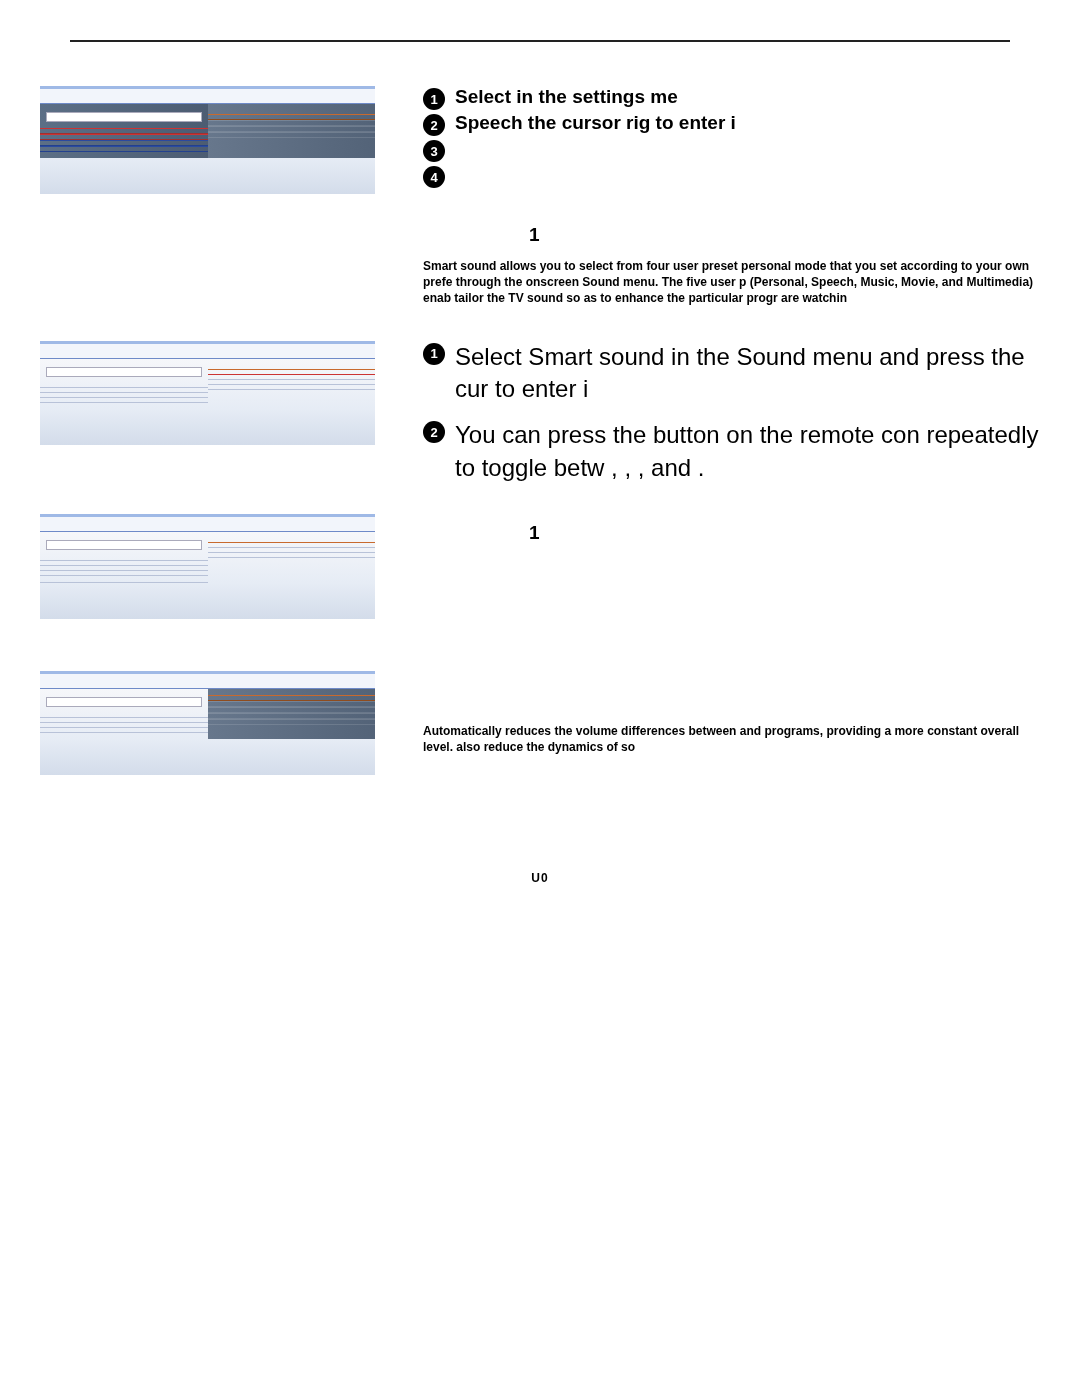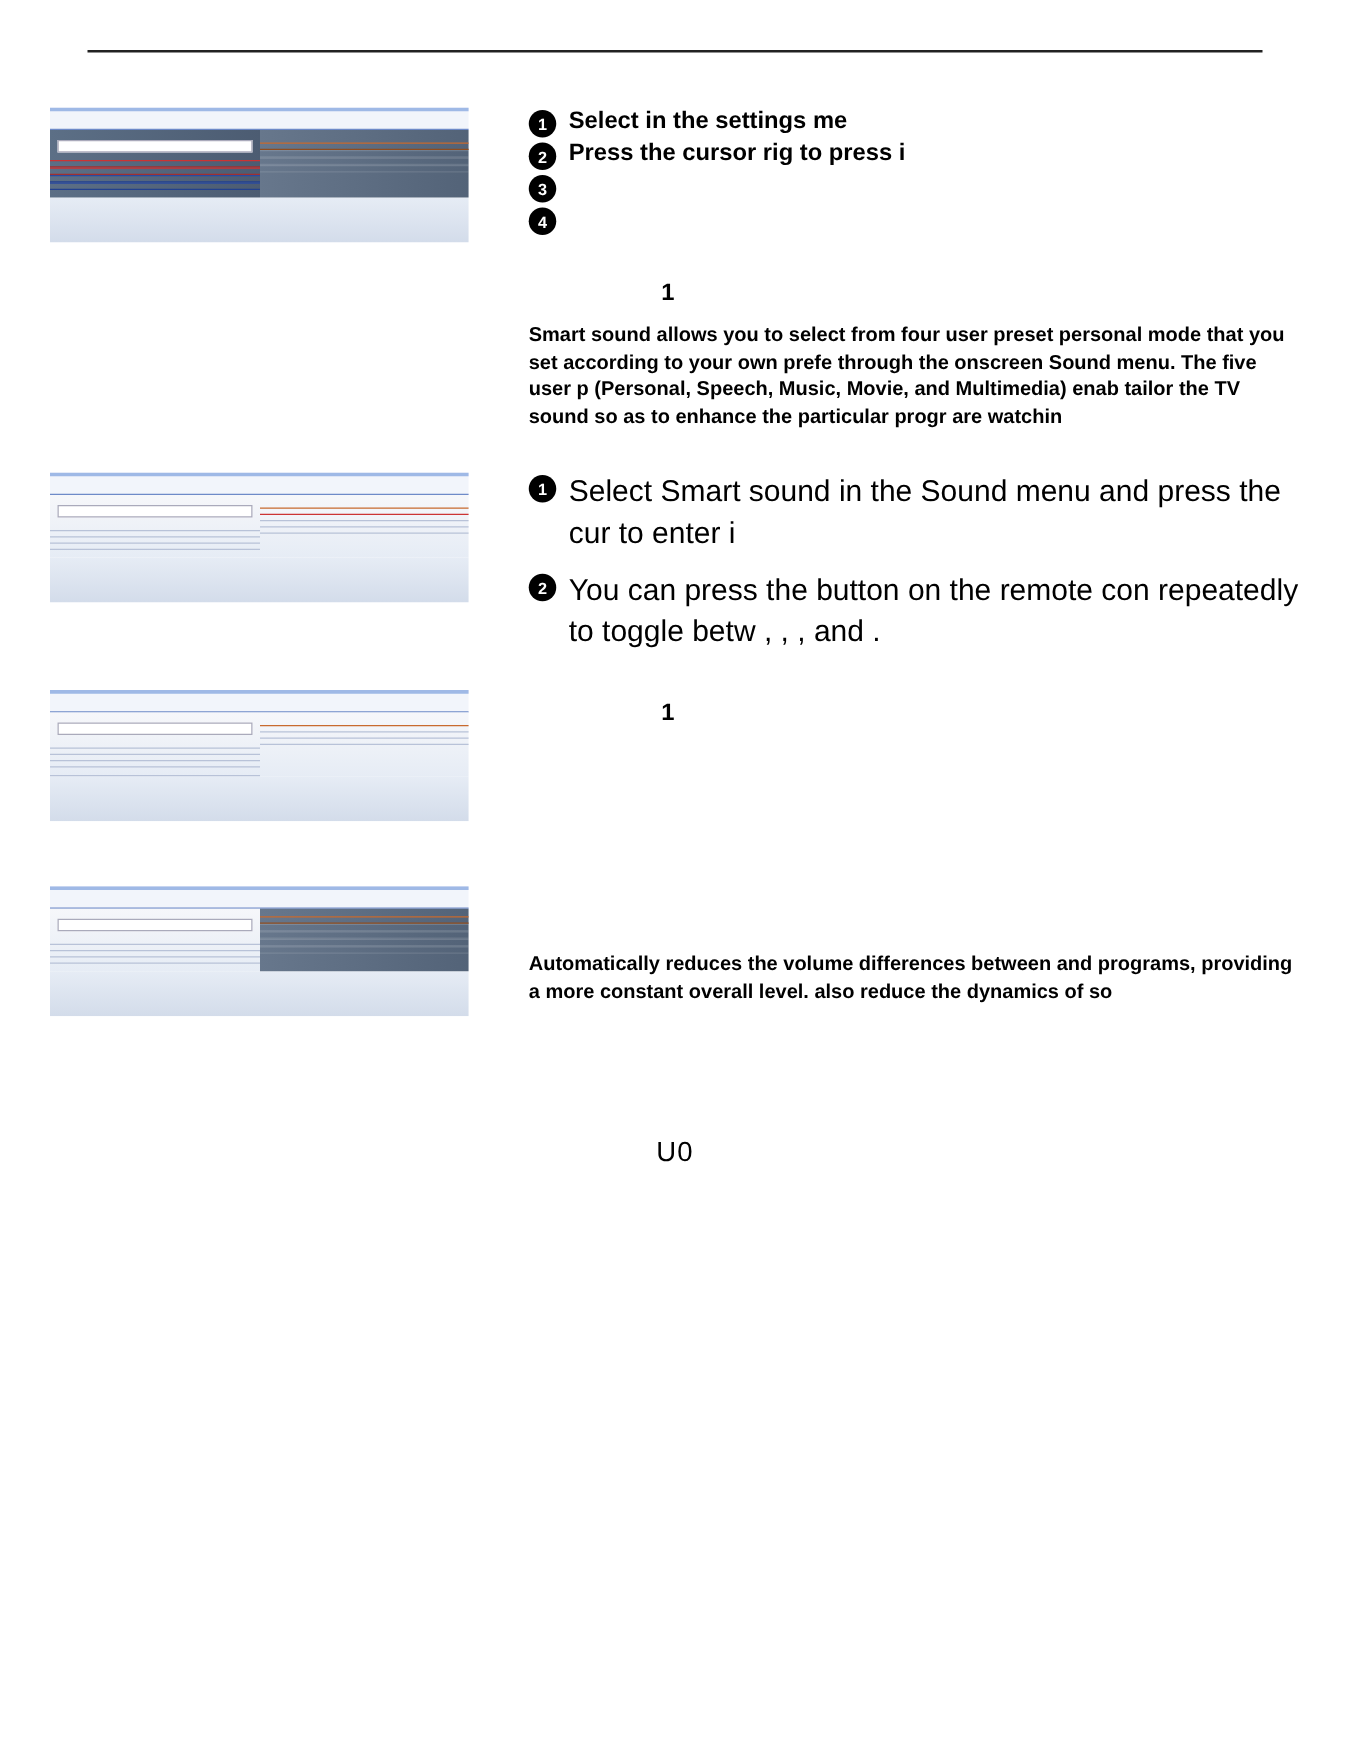--- a/index.html
+++ b/index.html
@@ -26,25 +26,25 @@
   .menu-item.line{ border-top:1px solid rgba(255,255,255,0.15); }
   .val { color:#eaf0fa; padding: 2px 8px; }
   .val.grad { border-top:1px solid #c86a2e; border-bottom:1px solid #8f4c1e; }
   .val.dk   { color:#20304a; }
   .menu-foot { height: 36px; background: linear-gradient(to bottom,#e6ecf5,#d3dcea); }
 
   
   .step-list div { display: flex; gap: 10px; font-size: 19px; font-weight: 700; margin-bottom: 2px; color:#000; }
   .numball { width: 22px; height: 22px; border-radius: 50%; background:#000; color:#fff; font-size: 13px; font-weight: 700; display:inline-flex; align-items:center; justify-content:center; flex-shrink:0; margin-top:2px; }
   .section-num { font-weight:700; font-size:19px; margin: 36px 0 12px 106px; }
-  .para { font-size: 16px; font-weight: 700; line-height: 1.35; margin-bottom: 18px; }
+  .para { font-size: 12px; font-weight: 700; line-height: 1.35; margin-bottom: 18px; }
   .sub { display:flex; gap:10px; margin-bottom:14px; }
   .sub .txt { font-size:24px; font-weight:400; line-height:1.35; }
 
-  .footer-num { text-align:center; font-weight:400; font-size:22px; margin-top: 60px; letter-spacing:1px; }
+  .footer-num { text-align:center; font-weight:700; font-size:12px; margin-top: 60px; letter-spacing:1px; }
 </style>
 </head>
 <body>
 
 <div class="page">
   <div class="top-rule"></div>
 
   <div class="content-row">
     <div class="left-col">
       <div class="menu">
@@ -70,21 +70,21 @@
     </div>
 
     <div class="right-col">
       <div class="step-list">
         <div>
             <span class="numball">1</span>
             <span>Select          in the settings me</span>
           </div>
         <div>
             <span class="numball">2</span>
-            <span>Press the cursor rig to press i</span>
+            <span>Speech the cursor rig to enter i</span>
           </div>
         <div>
             <span class="numball">3</span>
           </div>
         <div>
             <span class="numball">4</span>
           </div>
       </div>
 
       <div class="section-num">1</div>

